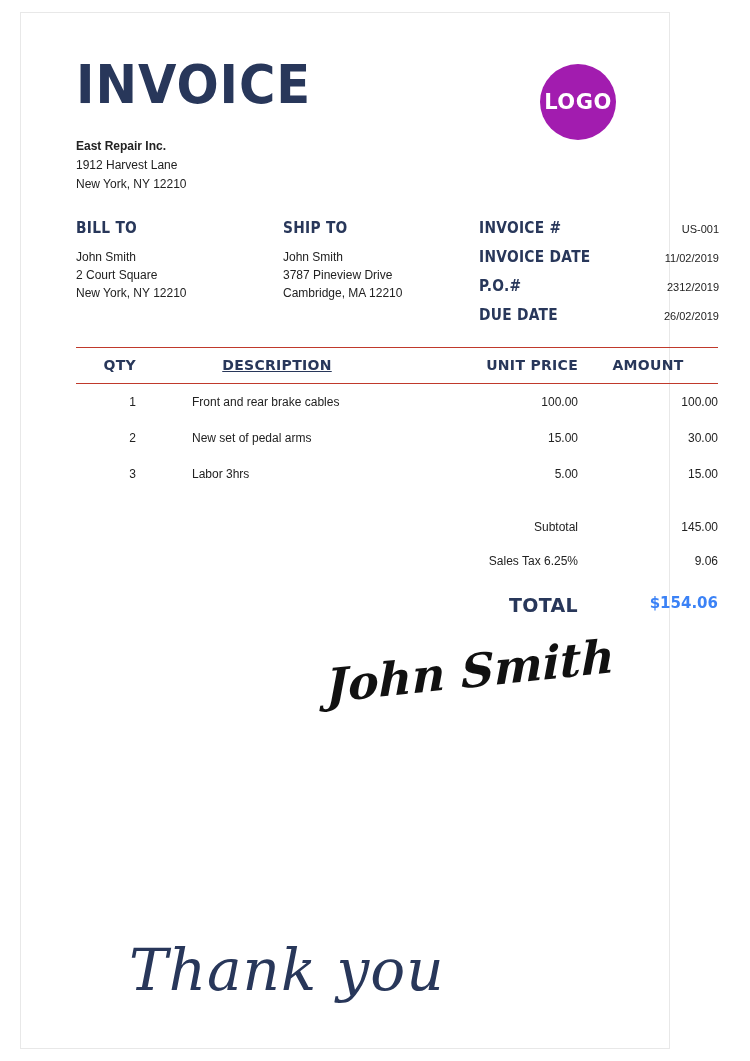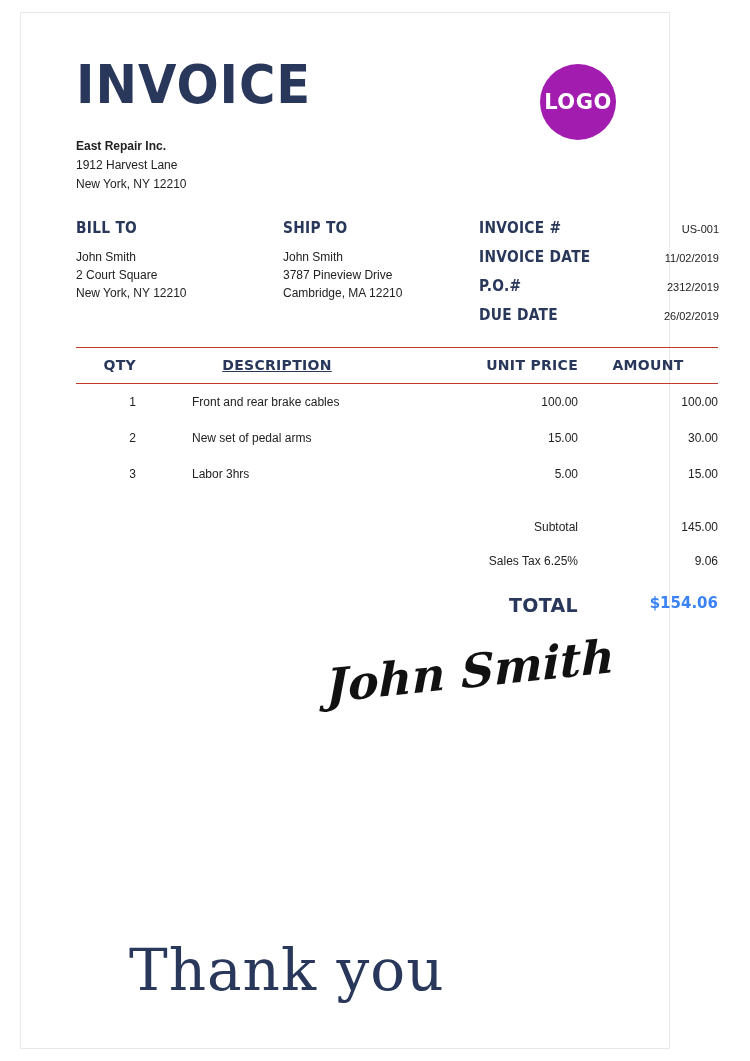--- a/index.html
+++ b/index.html
@@ -229,20 +229,21 @@
     transform-origin: right center;
     white-space: nowrap;
   }
 
   
   .thankyou {
     position: absolute;
     left: 108px;
     bottom: 44px;
     font-family: "DejaVu Serif", serif;
+    font-style: italic;
     font-size: 58px;
     color: #28375a;
     letter-spacing: 1px;
     white-space: nowrap;
   }
   .terms {
     position: absolute;
     left: 370px;
     bottom: 44px;
     width: 320px;

